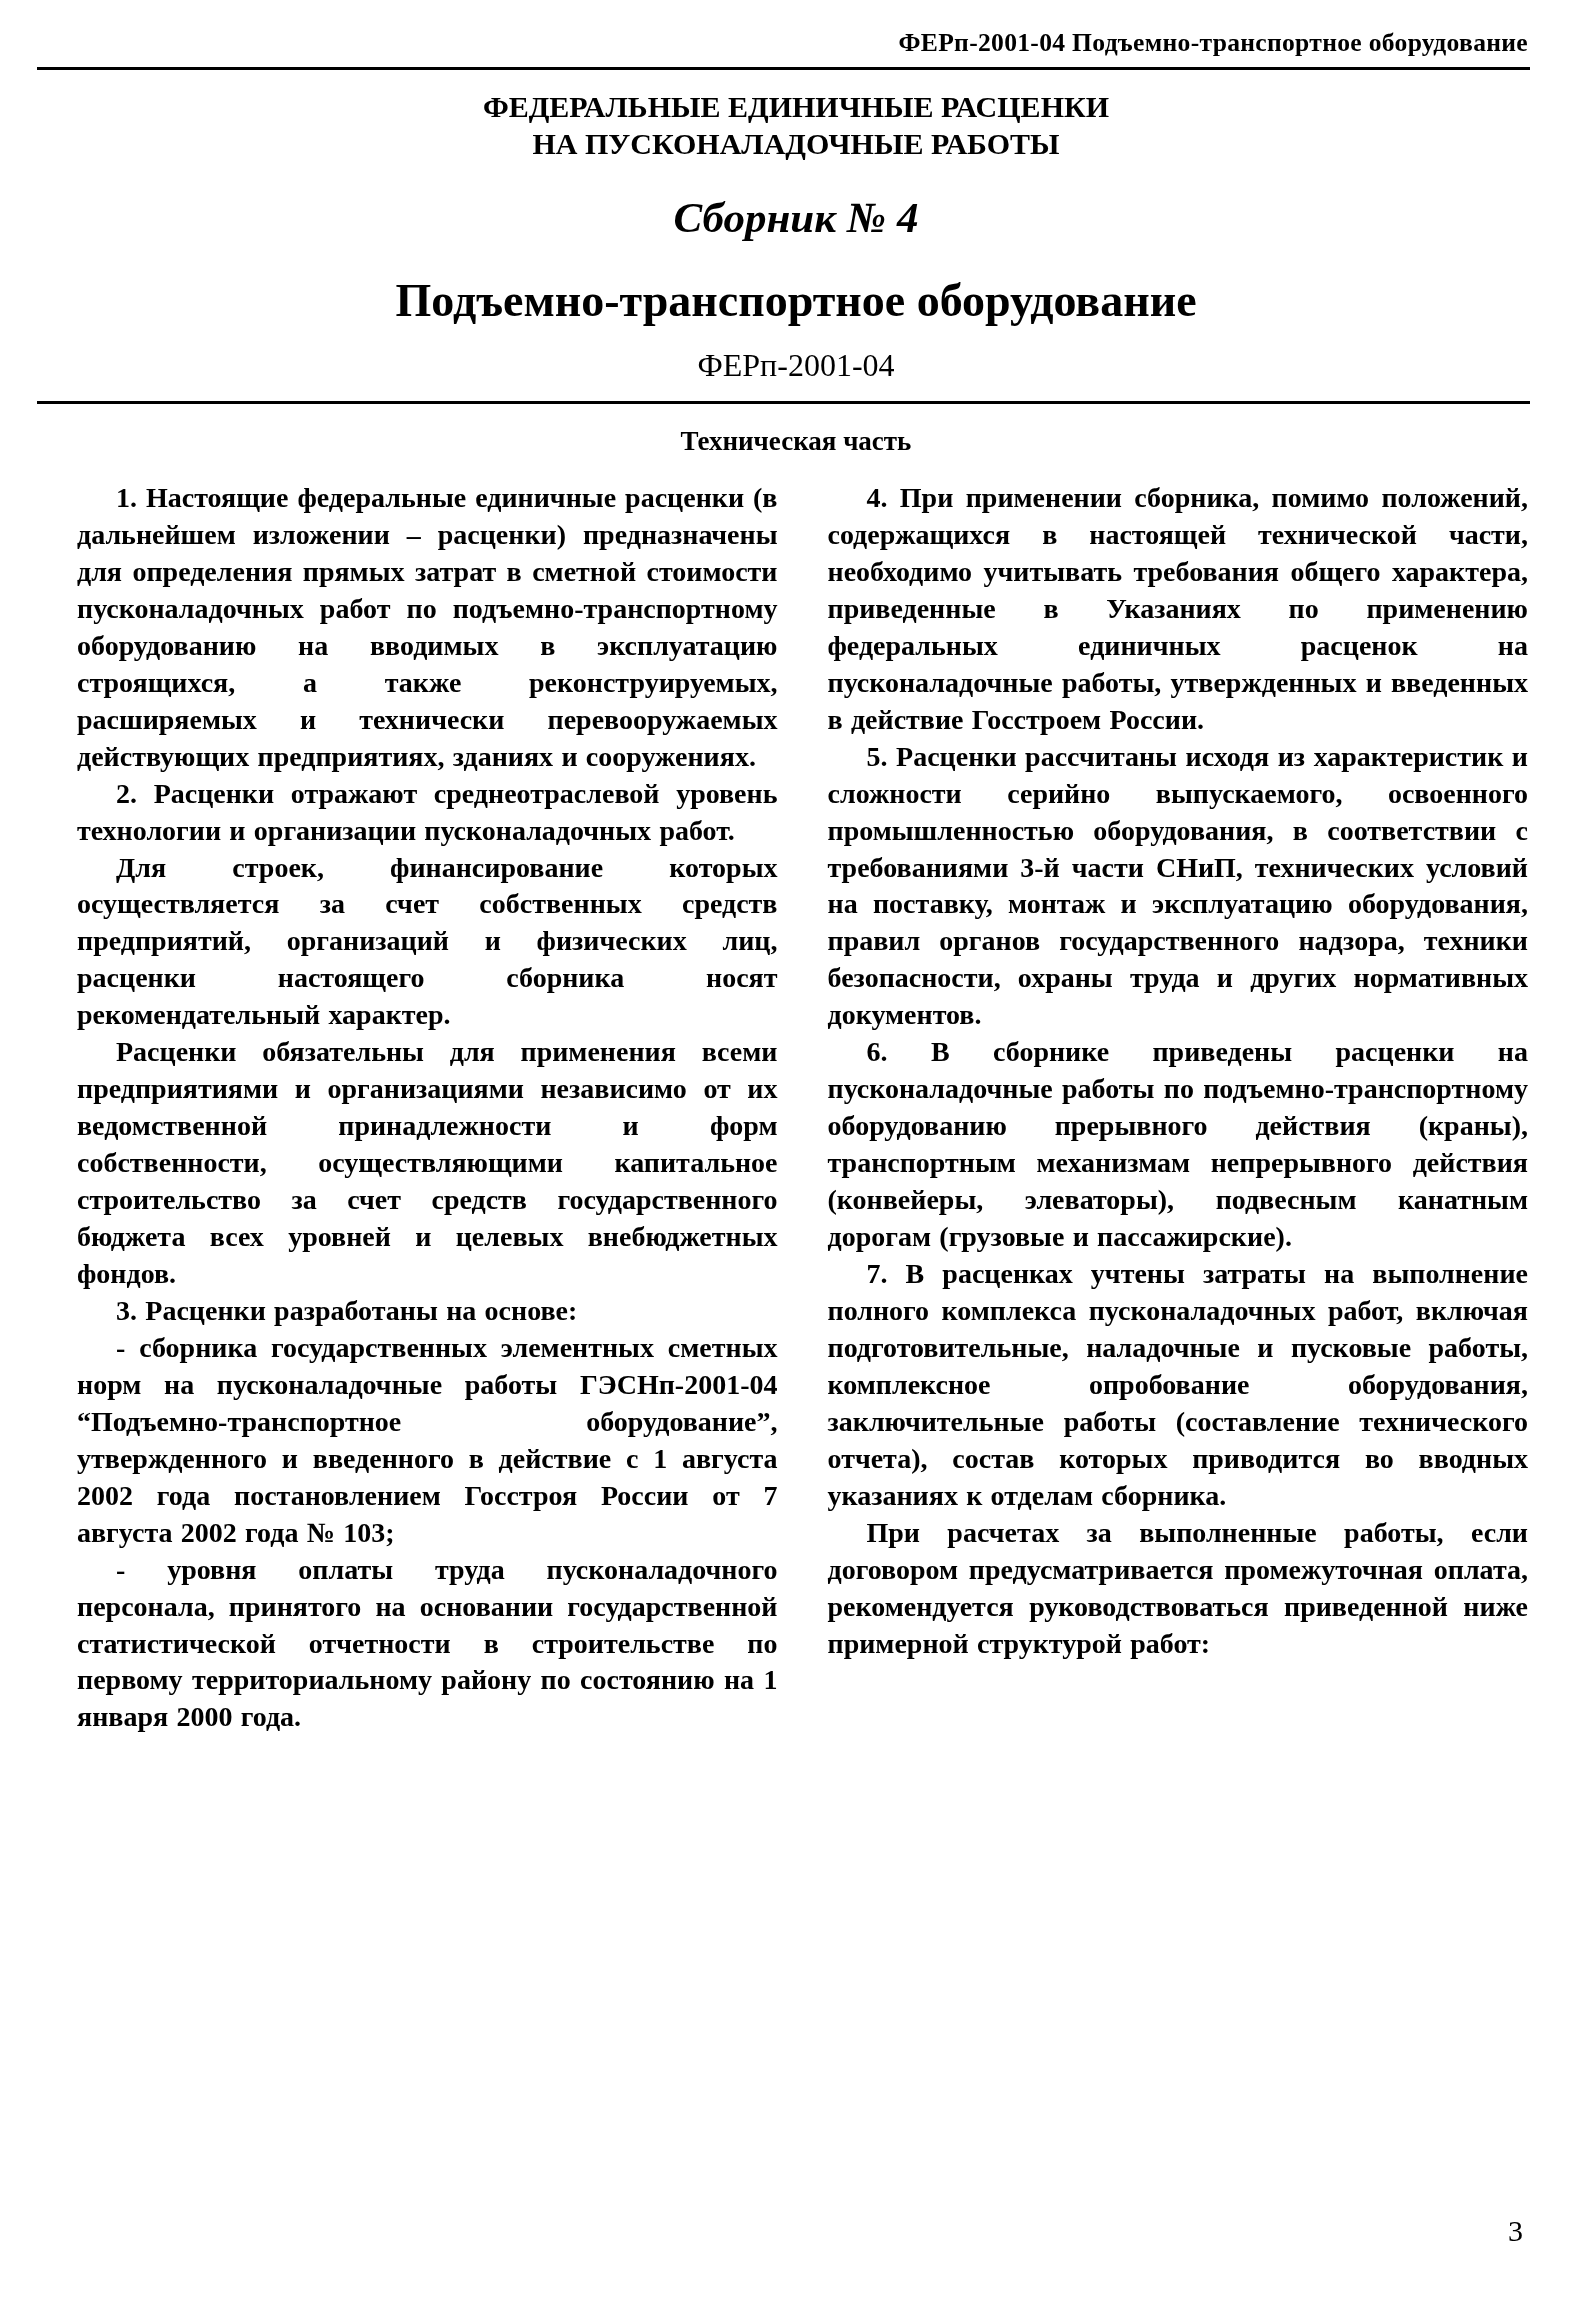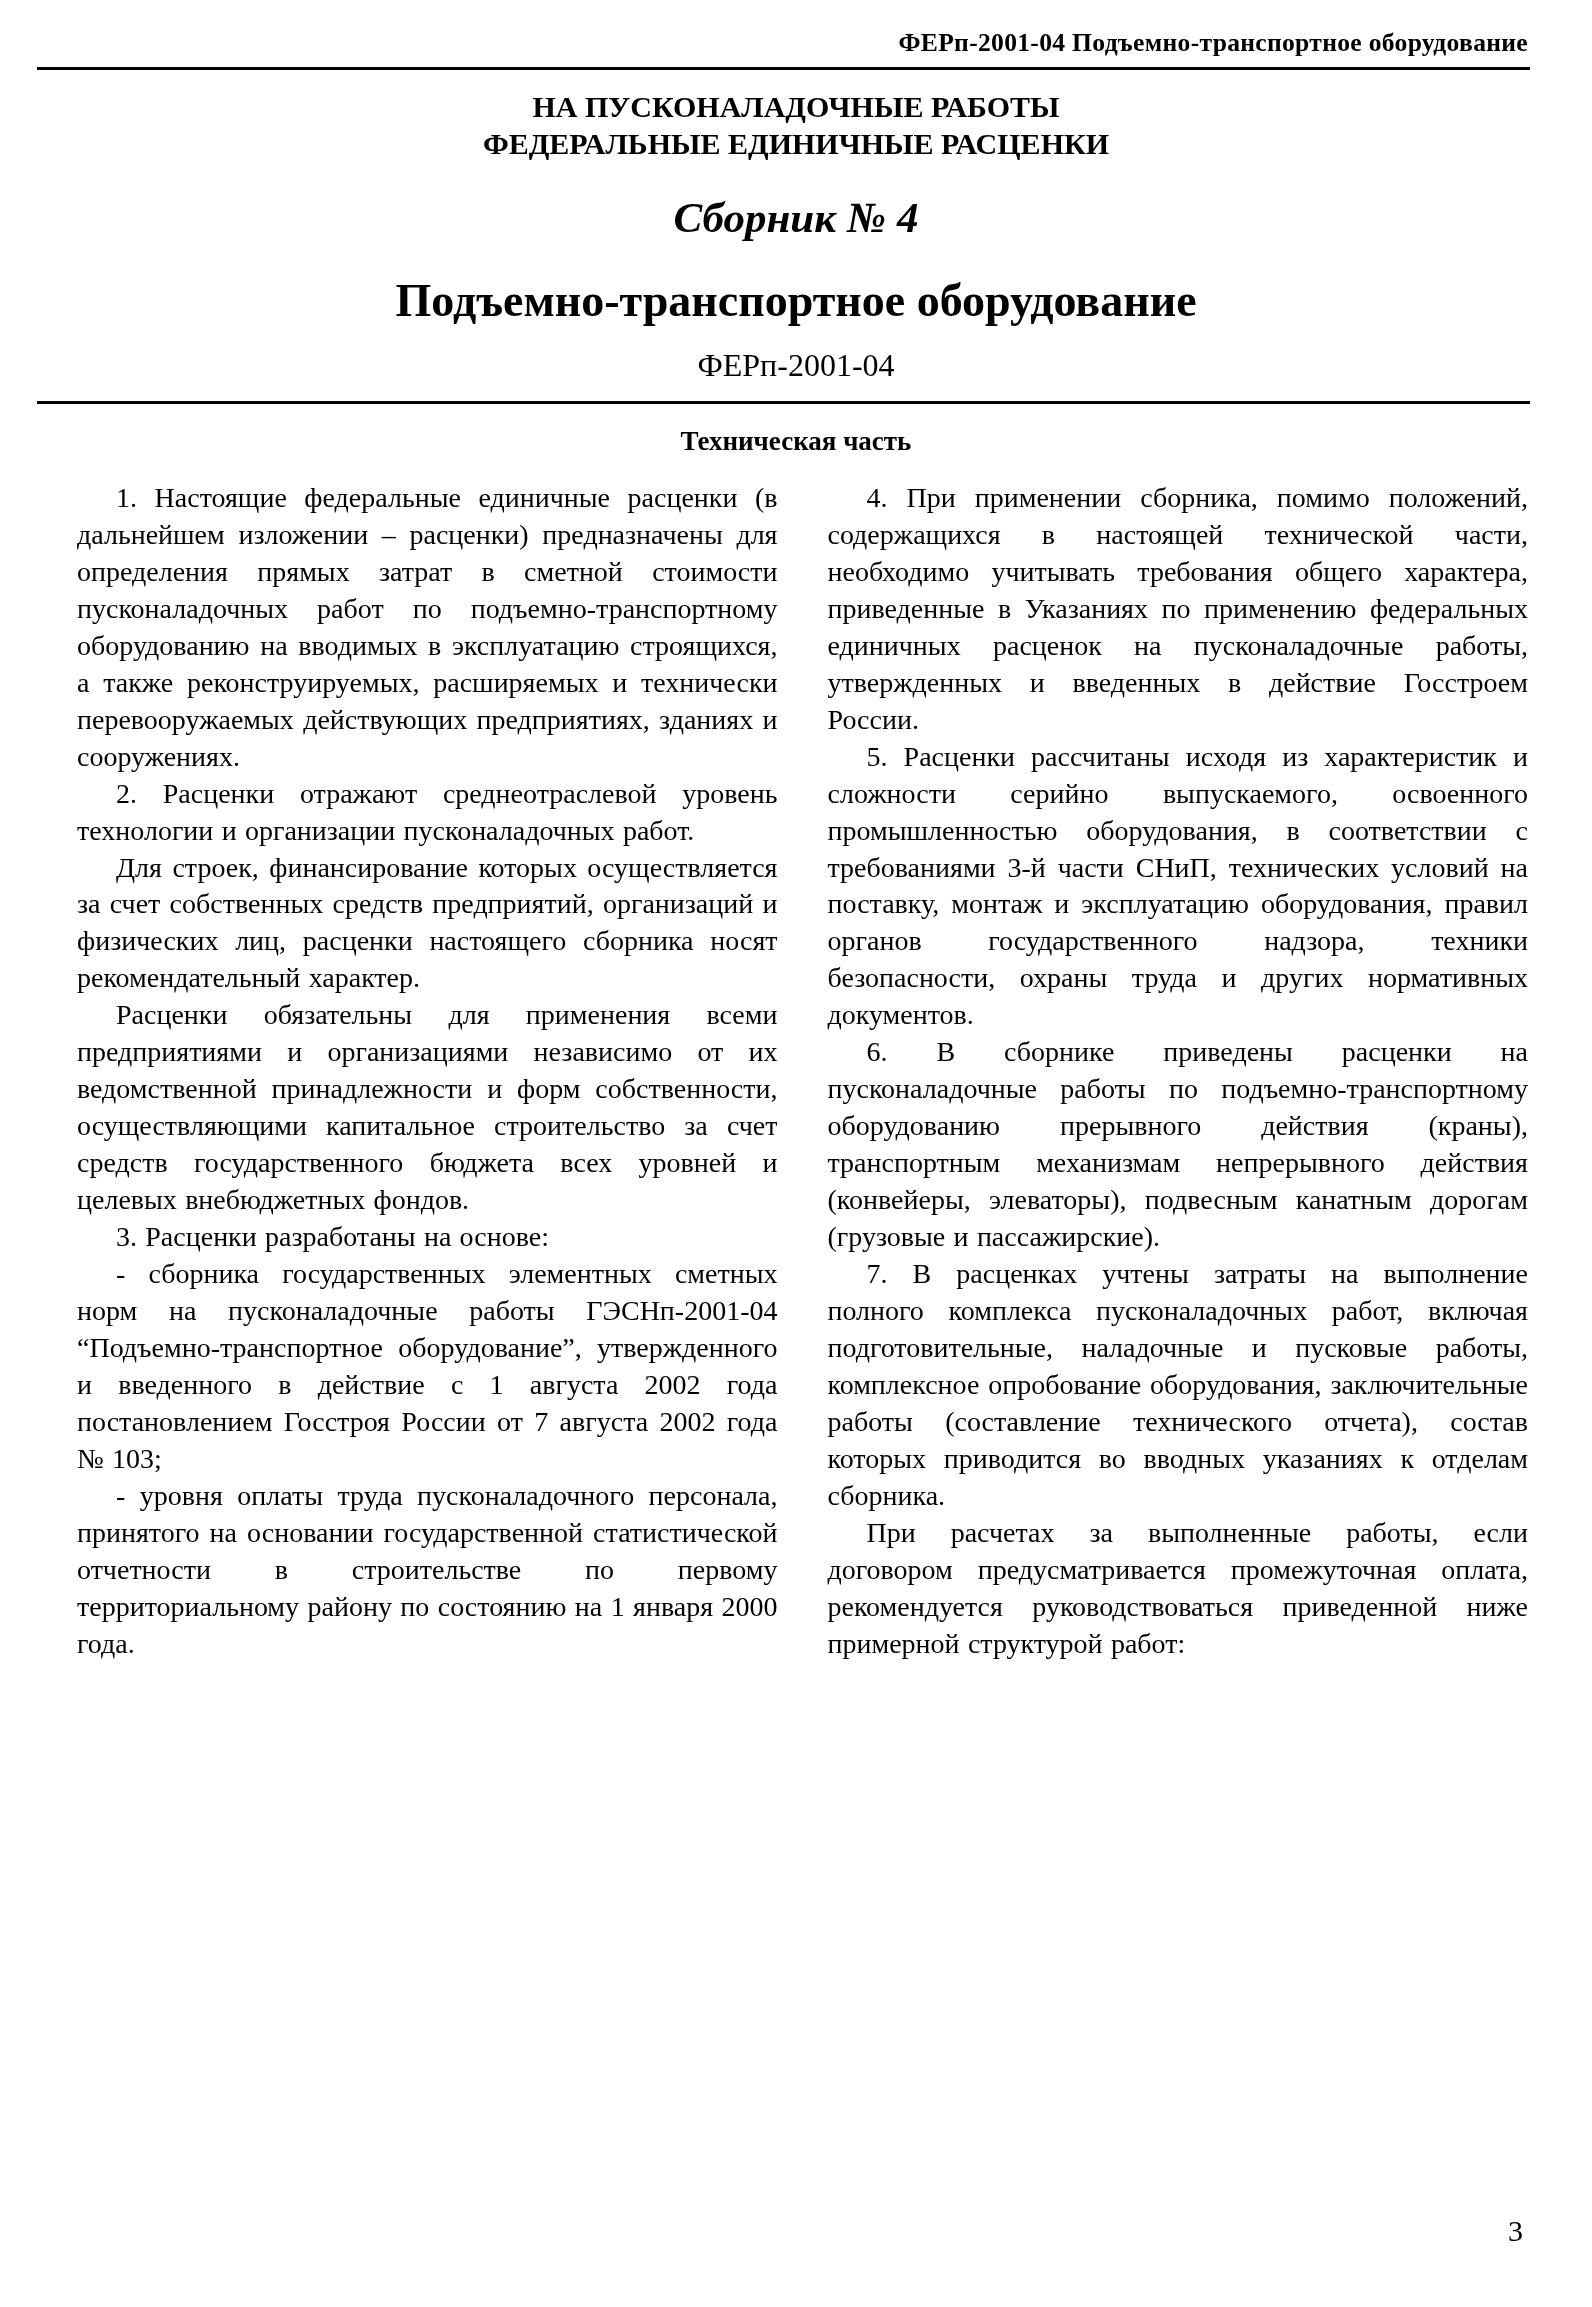--- a/index.html
+++ b/index.html
@@ -69,20 +69,21 @@
     gap: 50px;
     padding: 23px 64px 0 77px;
     box-sizing: border-box;
   }
   .column {
     flex: 1 1 0;
     text-align: justify;
     font-size: 28px;
     line-height: 1.32;
     word-spacing: 1.3px;
+    font-weight: bold;
   }
   .column p {
     margin: 0;
     text-indent: 39px;
   }
   .page-number {
     position: absolute;
     right: 69px;
     bottom: 59px;
     font-size: 30px;
@@ -91,22 +92,22 @@
 </head>
 <body>
 
 <div class="page">
 
   <div class="running-header">ФЕРп-2001-04 Подъемно-транспортное оборудование</div>
 
   <hr class="rule">
 
   <div class="doc-title">
+    <div>ФЕДЕРАЛЬНЫЕ ЕДИНИЧНЫЕ РАСЦЕНКИ</div>
     <div>НА ПУСКОНАЛАДОЧНЫЕ РАБОТЫ</div>
-    <div>ФЕДЕРАЛЬНЫЕ ЕДИНИЧНЫЕ РАСЦЕНКИ</div>
   </div>
 
   <div class="collection-title">Сборник № 4</div>
 
   <div class="doc-subject">Подъемно-транспортное оборудование</div>
 
   <div class="doc-code">ФЕРп-2001-04</div>
 
   <hr class="rule rule-middle">
 

